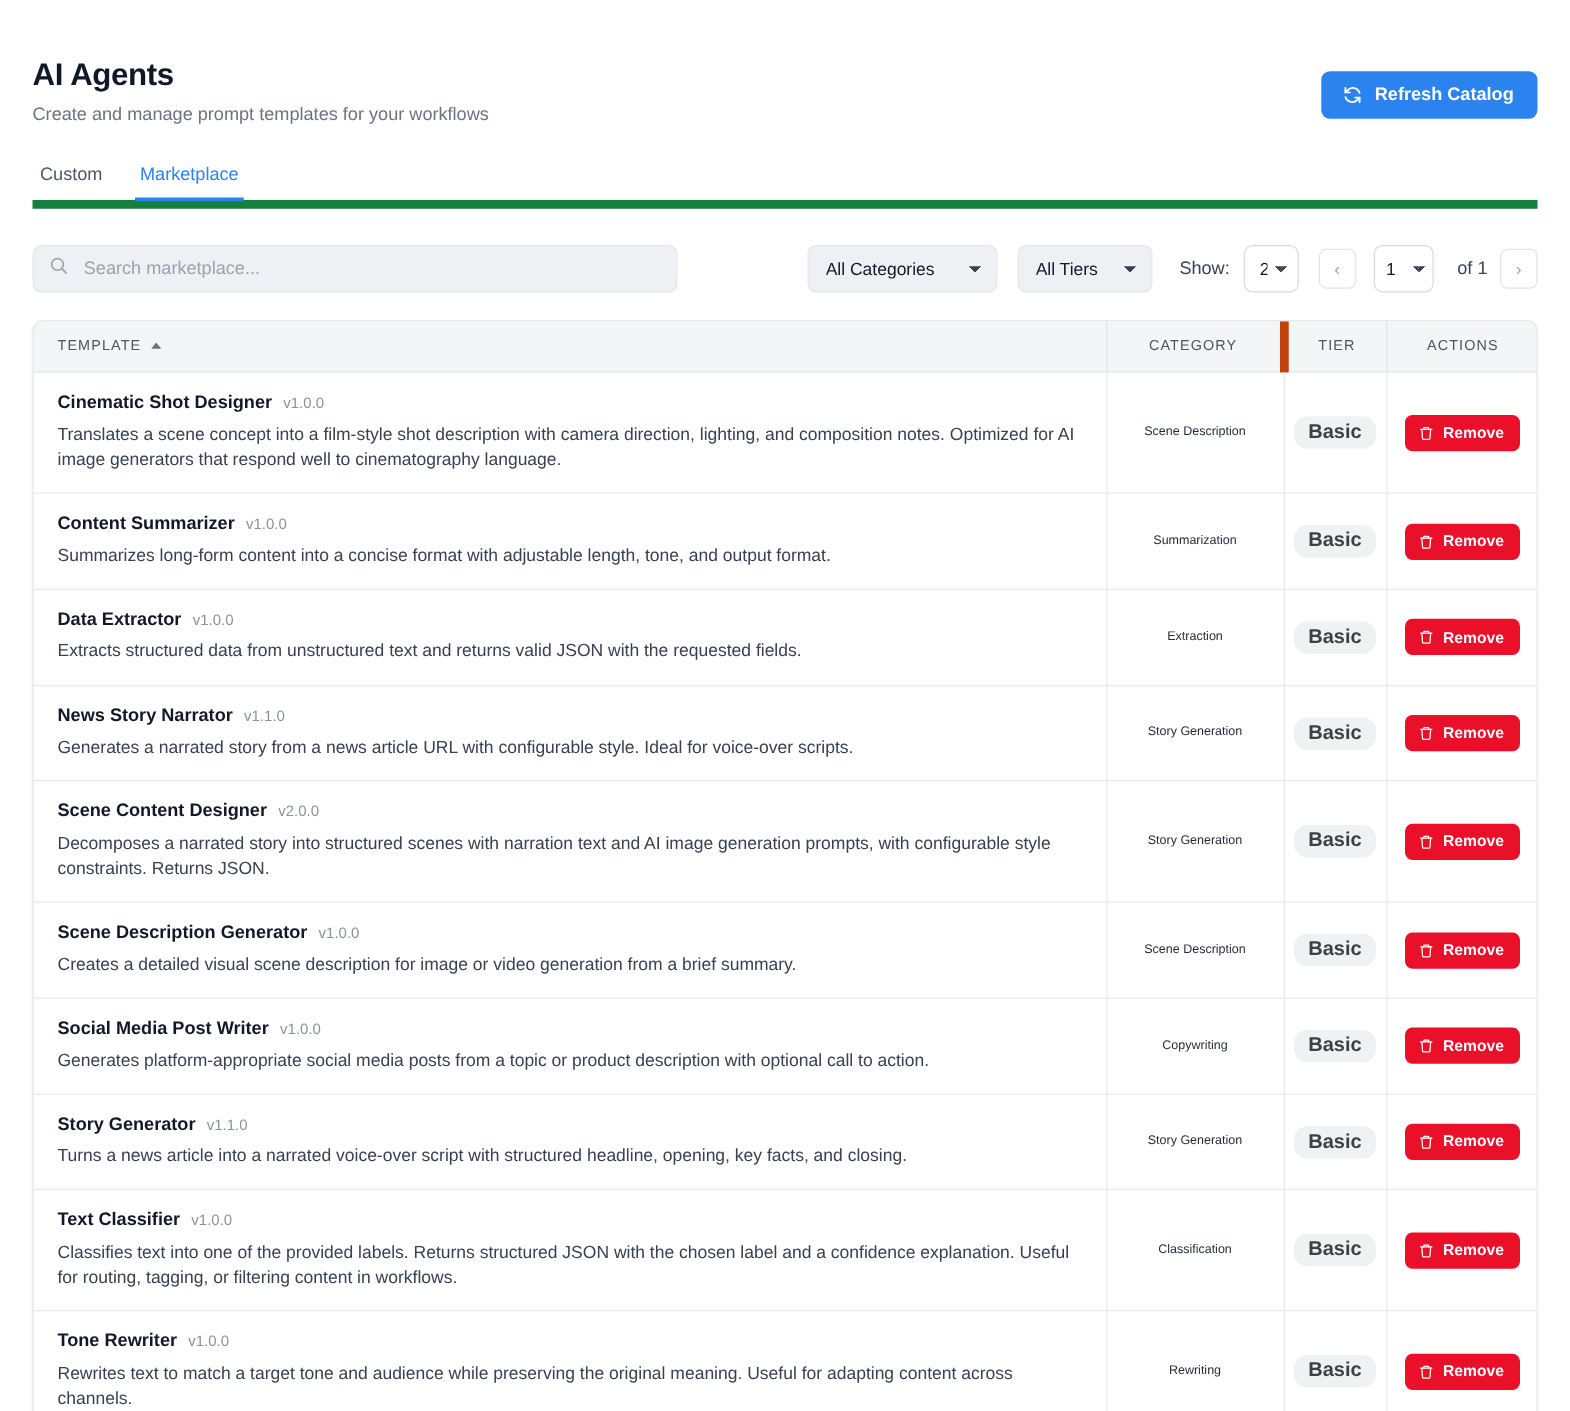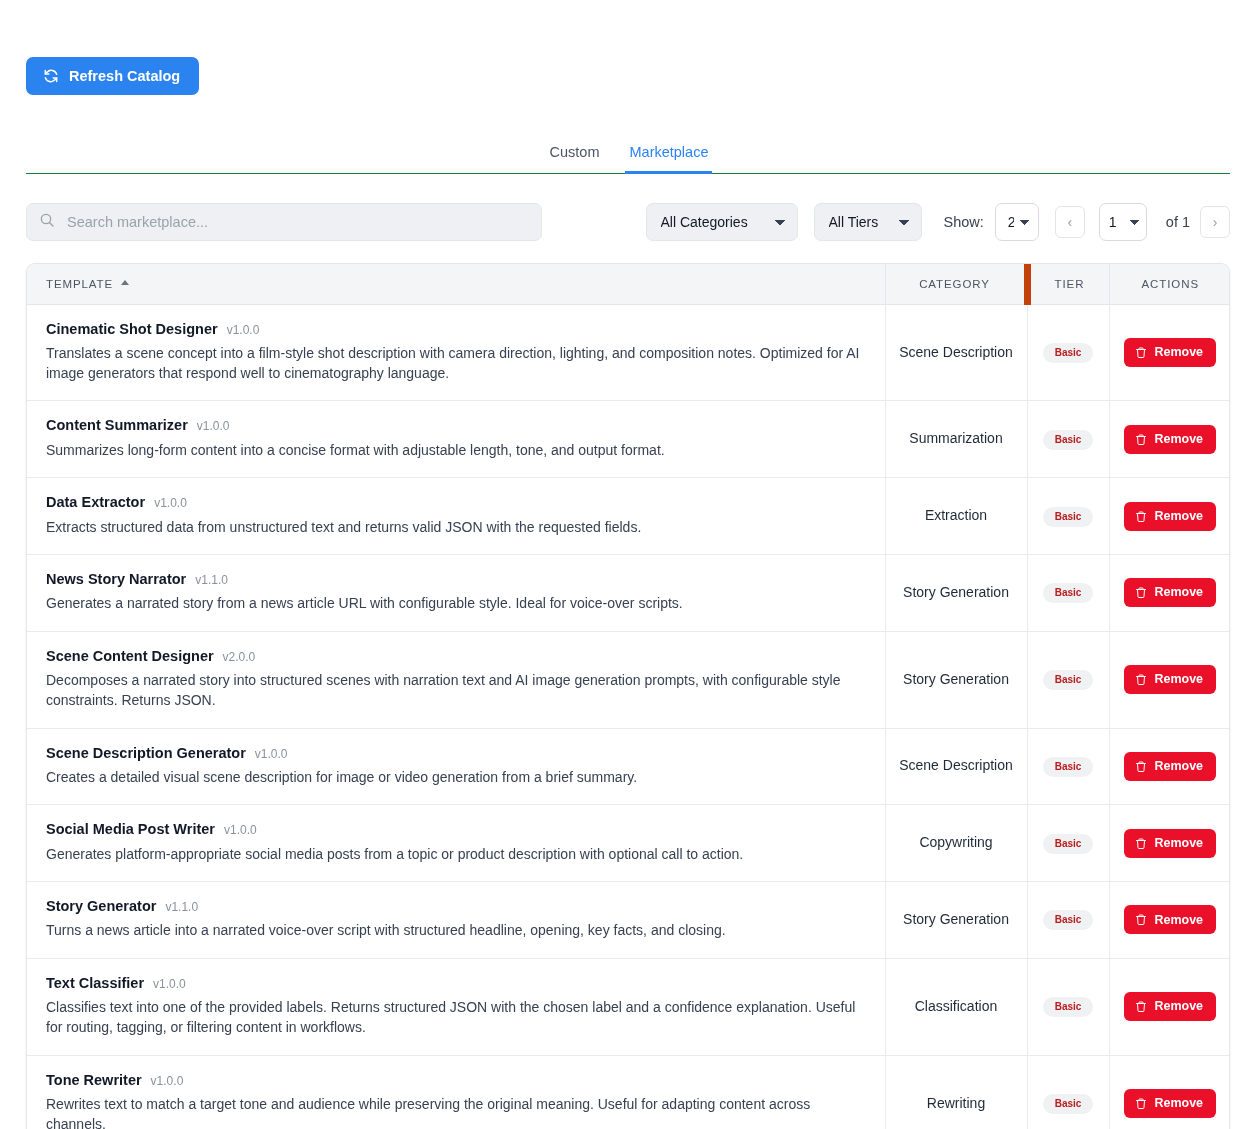--- a/index.html
+++ b/index.html
@@ -60,24 +60,23 @@
     margin-top: 11px;
     line-height: 1;
   }
   .refresh-btn svg { display: block; }
 
   
   .tabs {
     display: flex;
     align-items: flex-end;
     gap: 22px;
-    margin-top: 44px;
-    border-bottom: 1px solid #15803d;
+    margin-top: 26px;
+    border-bottom: 7px solid #15803d;
     padding-left: 2px;
-    justify-content: center;
   }
   .tab {
     font-size: 14.5px;
     color: #4b5563;
     padding: 6px 4px 11px 4px;
     cursor: pointer;
     border-bottom: 3px solid transparent;
     margin-bottom: -1px;
     line-height: 1;
     background: none;
@@ -279,30 +278,30 @@
     margin-left: 9px;
     font-weight: normal;
   }
   .tpl-desc {
     font-size: 14px;
     color: #374151;
     line-height: 1.45;
     margin-top: 5px;
   }
   .cat-text {
-    font-size: 14px;
+    font-size: 10px;
     color: #1f2937;
     line-height: 1.28;
     padding: 0 10px;
   }
   .tier-badge {
     display: inline-block;
     background: #f0f1f3;
-    color: #b91c1c;
-    font-size: 10px;
+    color: #404040;
+    font-size: 16px;
     font-weight: bold;
     border-radius: 11px;
     padding: 5px 12px;
     line-height: 1;
     text-align: right;
   }
   .remove-btn {
     display: inline-flex;
     align-items: center;
     gap: 7px;
@@ -318,20 +317,24 @@
     line-height: 1;
   }
   .remove-btn svg { display: block; }
 </style>
 </head>
 <body>
 
 <div class="page">
 
   <div class="page-head">
+    <div class="head-left">
+      <h1 class="page-title">AI Agents</h1>
+      <div class="page-subtitle">Create and manage prompt templates for your workflows</div>
+    </div>
     <button class="refresh-btn">
       <span>
         <svg width="16" height="16" viewBox="0 0 24 24" fill="none" stroke="#ffffff" stroke-width="2.2" stroke-linecap="round" stroke-linejoin="round">
           <path d="M20.5 9.5A8.5 8.5 0 0 0 6.2 6.2L3.5 8.8"></path>
           <polyline points="3.5 3.6 3.5 8.9 8.8 8.9"></polyline>
           <path d="M3.5 14.5a8.5 8.5 0 0 0 14.3 3.3l2.7-2.6"></path>
           <polyline points="20.5 20.4 20.5 15.1 15.2 15.1"></polyline>
         </svg>
       </span>
       <span>Refresh Catalog</span>

